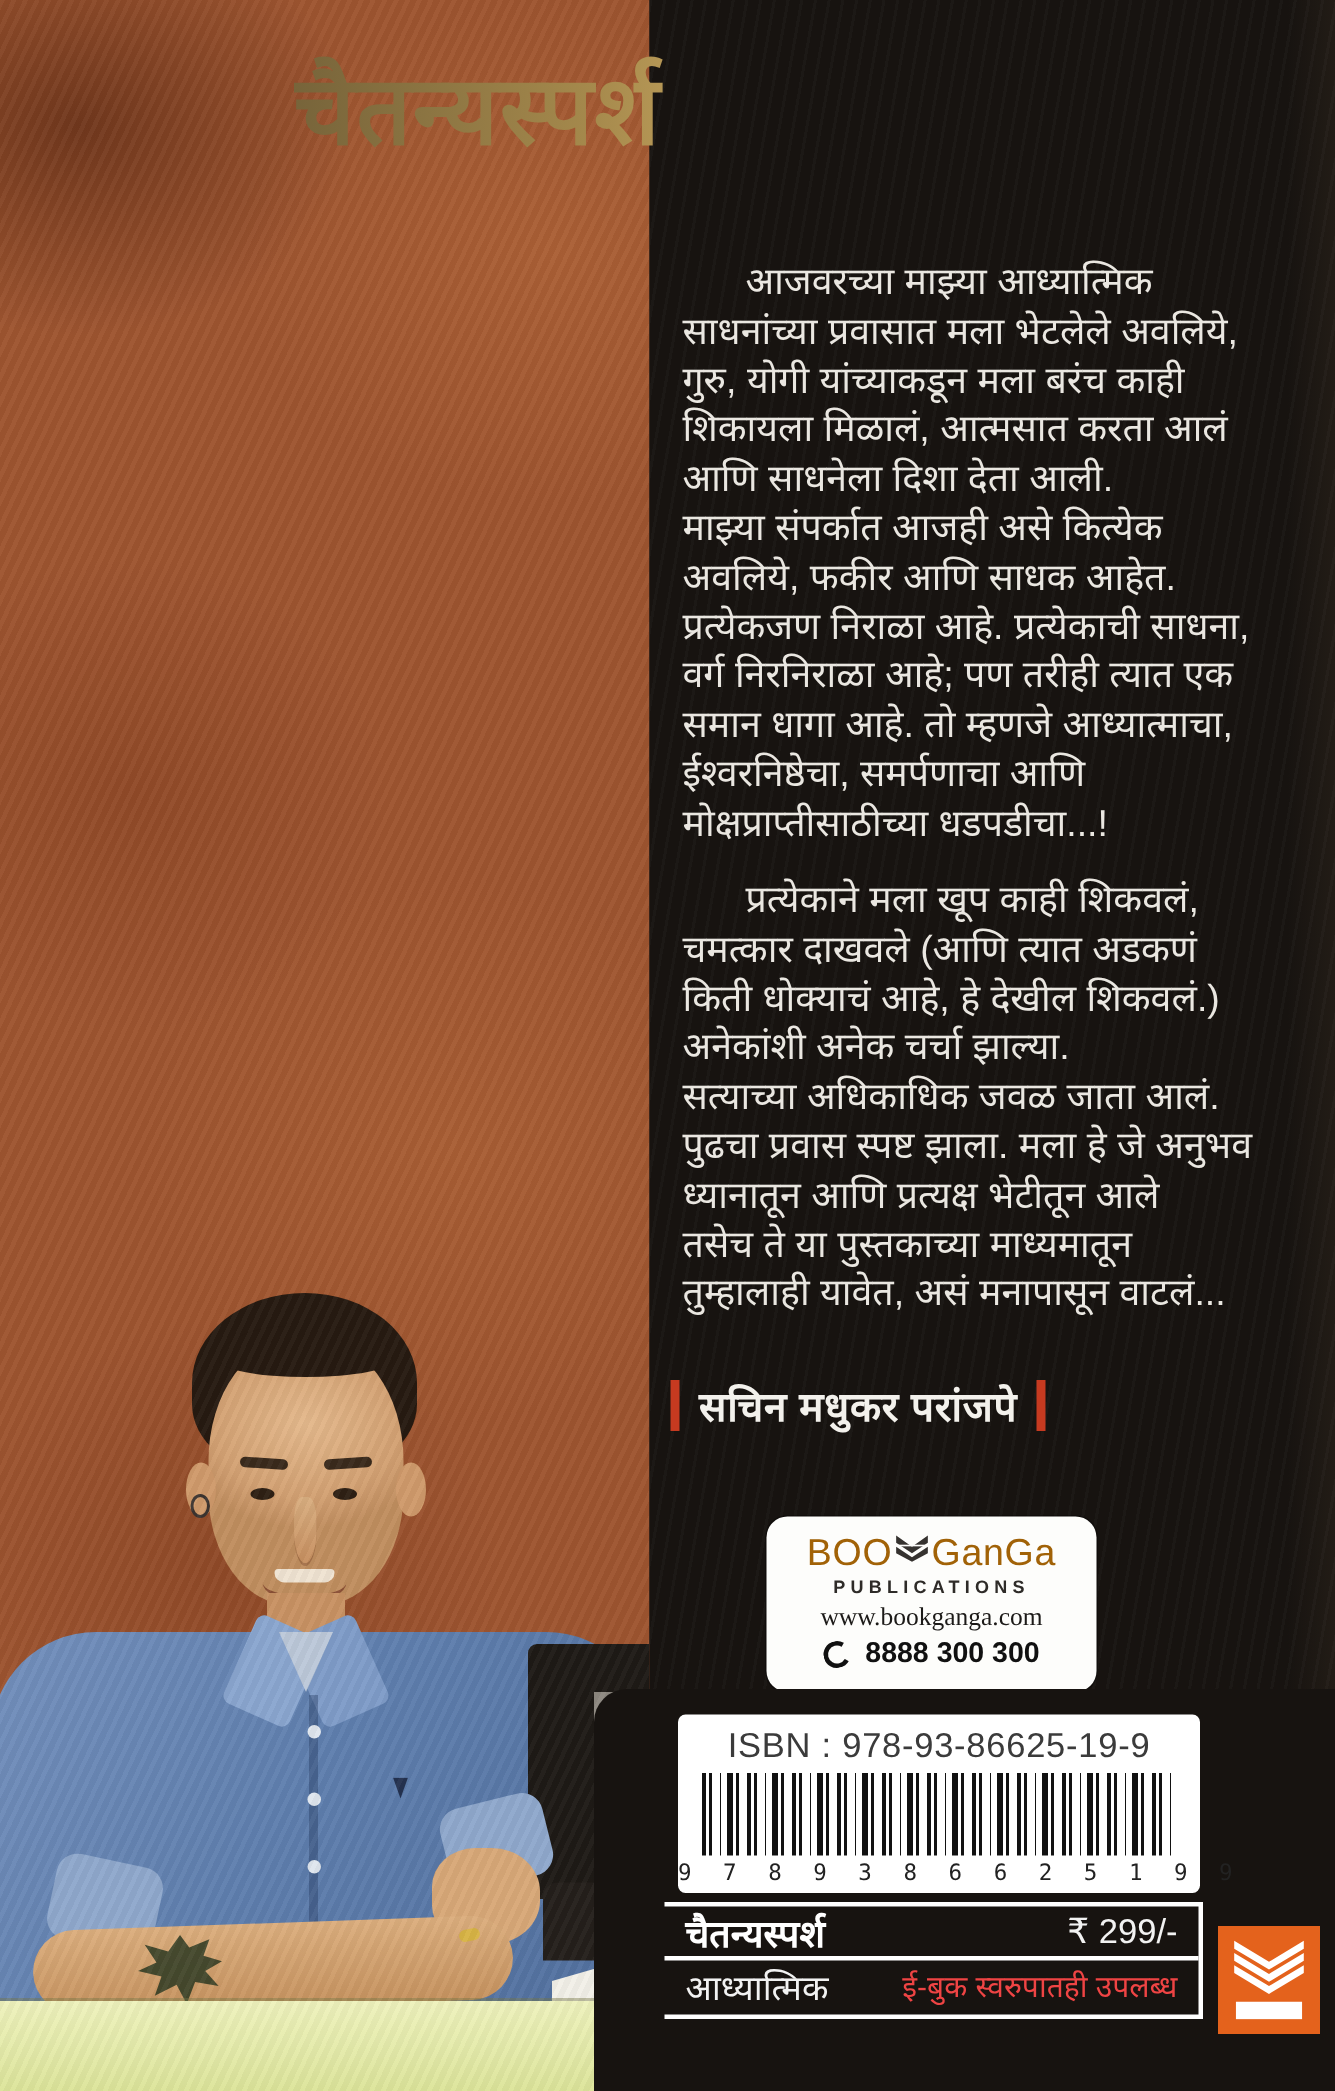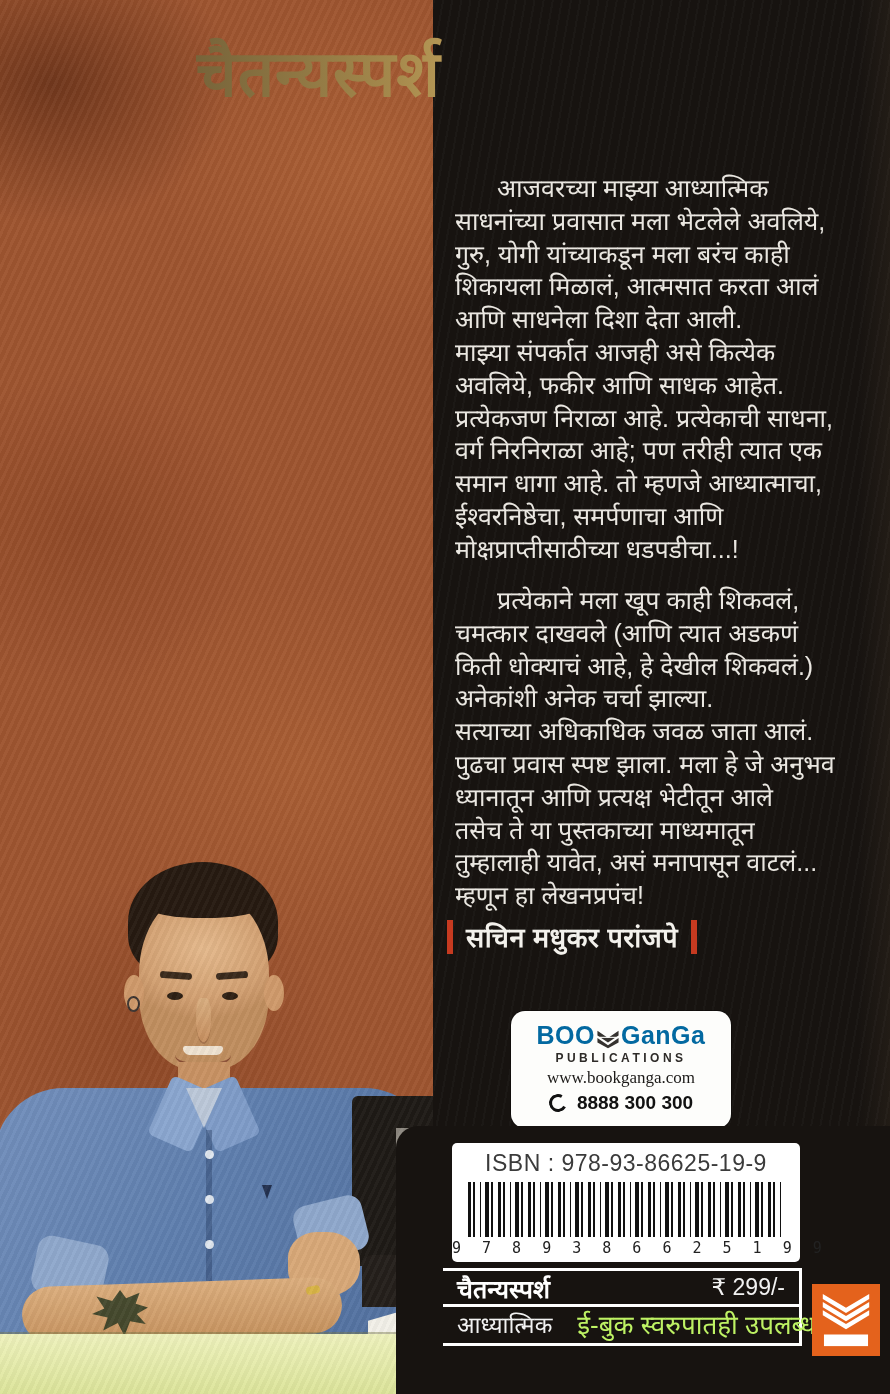--- a/index.html
+++ b/index.html
@@ -81,22 +81,22 @@
   #para1{top:172px;} #para2{top:584px;}
 
   
   .author{position:absolute;left:447px;top:918px;display:flex;align-items:center;gap:13px;}
   .redbar{width:6px;height:34px;background:#c63a20;}
   .author-name{color:#f3f1ec;font-size:27px;font-weight:bold;letter-spacing:.5px;white-space:nowrap;}
 
   
   .pubbox{position:absolute;left:511px;top:1011px;width:220px;height:117px;background:#fdfdfb;
       border-radius:14px;text-align:center;box-shadow:0 0 0 1px rgba(0,0,0,.3);}
-  .bg-logo-line{margin-top:10px;font-size:25px;font-weight:bold;color:#0369a1;letter-spacing:.5px;
-      display:flex;align-items:flex-end;justify-content:center;gap:1px;}
+  .bg-logo-line{margin-top:10px;font-size:25px;font-weight:normal;color:#a16207;letter-spacing:.5px;
+      display:flex;align-items:flex-start;justify-content:center;gap:1px;}
   .kicon{width:24px;height:22px;display:inline-block;}
   .pub-tag{font-size:12px;font-weight:bold;letter-spacing:3.5px;color:#2e2b28;margin-top:1px;}
   .pub-web{font-size:17px;color:#1c1a18;margin-top:3px;font-family:Liberation Serif, serif;}
   .pub-phone{font-size:19px;font-weight:bold;color:#111;margin-top:4px;
       display:flex;align-items:center;justify-content:center;gap:10px;}
   .cicon{width:12px;height:12px;border:3px solid #111;border-radius:50%;border-right-color:transparent;
       display:inline-block;transform:rotate(-15deg);}
 
   
   .isbn-section{position:absolute;left:396px;top:1126px;width:494px;height:268px;
@@ -111,21 +111,21 @@
       color:#222;letter-spacing:6px;margin-top:2px;white-space:nowrap;}
 
   
   .info{position:absolute;left:47px;top:142px;width:356px;height:72px;
       border-top:3px solid #fff;border-bottom:3px solid #fff;border-right:3px solid #fff;}
   .info-row{display:flex;justify-content:space-between;align-items:center;height:33px;padding:0 14px;}
   .info-row.first{border-bottom:3px solid #fff;}
   .info-title{color:#fff;font-size:25px;font-weight:bold;white-space:nowrap;}
   .info-price{color:#f2f2f2;font-size:23px;white-space:nowrap;}
   .info-cat{color:#f2f2f2;font-size:23px;white-space:nowrap;}
-  .info-ebook{color:#bef264;font-size:26px;white-space:nowrap;margin-left:25px;}
+  .info-ebook{color:#ef4444;font-size:20px;white-space:nowrap;}
 
   
   .mark{position:absolute;left:416px;top:158px;width:68px;height:72px;background:#e4621c;
       display:flex;align-items:center;justify-content:center;}
 </style>
 </head>
 <body>
 
 <div class="page">
 
@@ -188,21 +188,20 @@
   <div class="blurb" id="para2">
       <div class="line">प्रत्येकाने मला खूप काही शिकवलं,</div>
       <div class="line">चमत्कार दाखवले (आणि त्यात अडकणं</div>
       <div class="line">किती धोक्याचं आहे, हे देखील शिकवलं.)</div>
       <div class="line">अनेकांशी अनेक चर्चा झाल्या.</div>
       <div class="line">सत्याच्या अधिकाधिक जवळ जाता आलं.</div>
       <div class="line">पुढचा प्रवास स्पष्ट झाला. मला हे जे अनुभव</div>
       <div class="line">ध्यानातून आणि प्रत्यक्ष भेटीतून आले</div>
       <div class="line">तसेच ते या पुस्तकाच्या माध्यमातून</div>
       <div class="line">तुम्हालाही यावेत, असं मनापासून वाटलं...</div>
-      <div class="line">म्हणून हा लेखनप्रपंच!</div>
     </div>
 
   <div class="author">
     <span class="redbar"></span>
     <span class="author-name">सचिन मधुकर परांजपे</span>
     <span class="redbar"></span>
   </div>
 
   <div class="pubbox">
     <div class="bg-logo-line">

